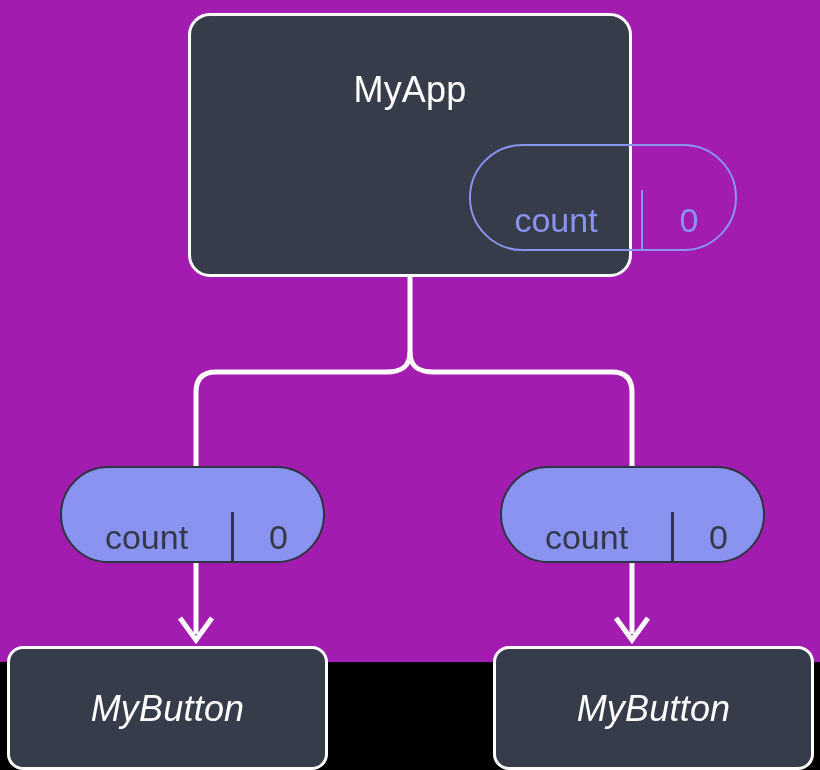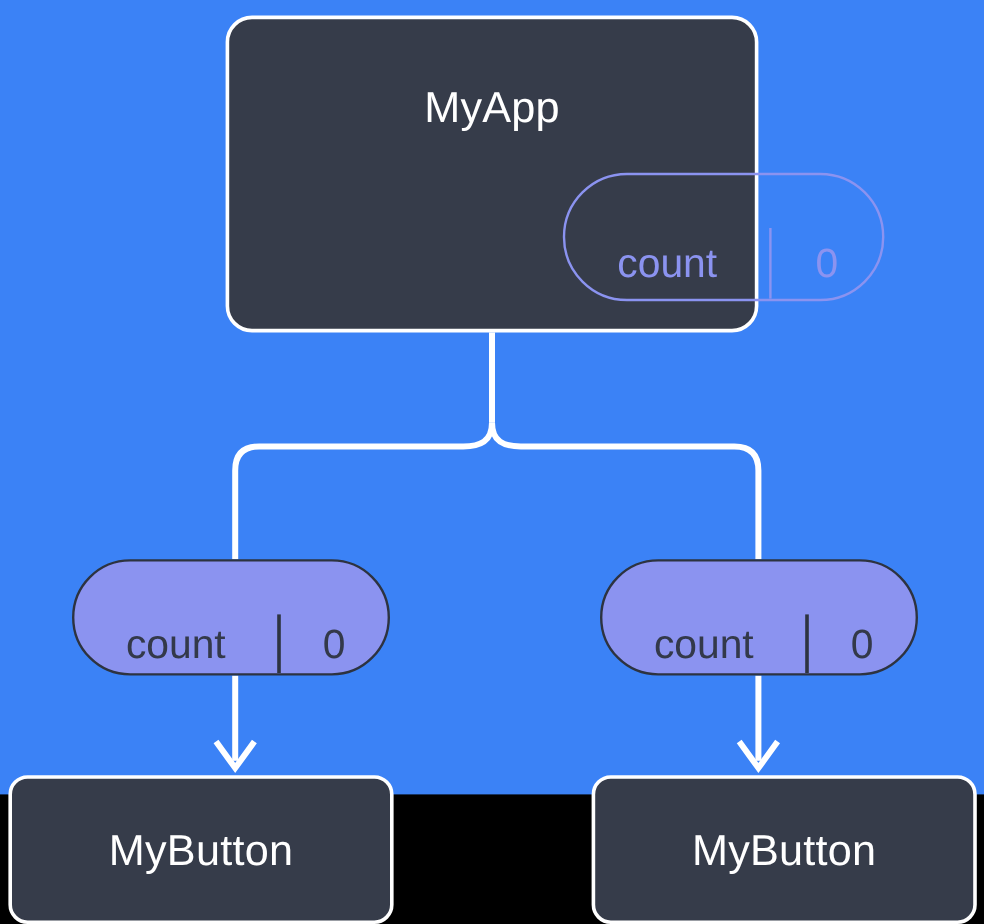--- a/index.html
+++ b/index.html
@@ -10,21 +10,21 @@
   body {
     width: 820px;
     height: 770px;
     overflow: hidden;
     font-family: "Liberation Sans", sans-serif;
   }
   #stage {
     position: relative;
     width: 820px;
     height: 662px;
-    background: #3b82f6;
+    background: #a21caf;
   }
   #edges {
     position: absolute;
     left: 0;
     top: 0;
     width: 820px;
     height: 770px;
     pointer-events: none;
   }
 
@@ -72,20 +72,21 @@
     left: 493px;
     top: 646px;
     width: 321px;
     height: 124px;
   }
   .comp-node.leaf .comp-title {
     position: absolute;
     left: 0;
     right: 0;
     top: 42px;
+    font-style: italic;
   }
 
   
   .pill {
     position: absolute;
     display: flex;
     align-items: stretch;
     box-sizing: border-box;
     border-radius: 999px;
     overflow: hidden;

